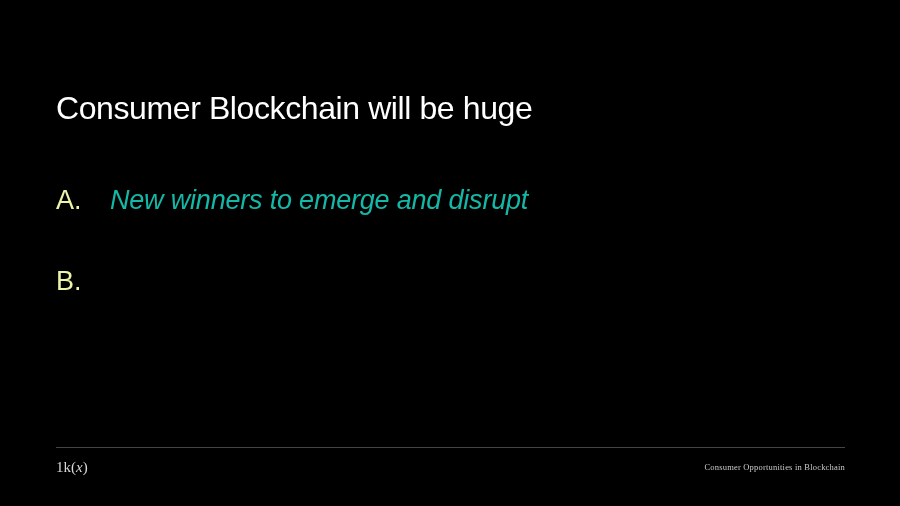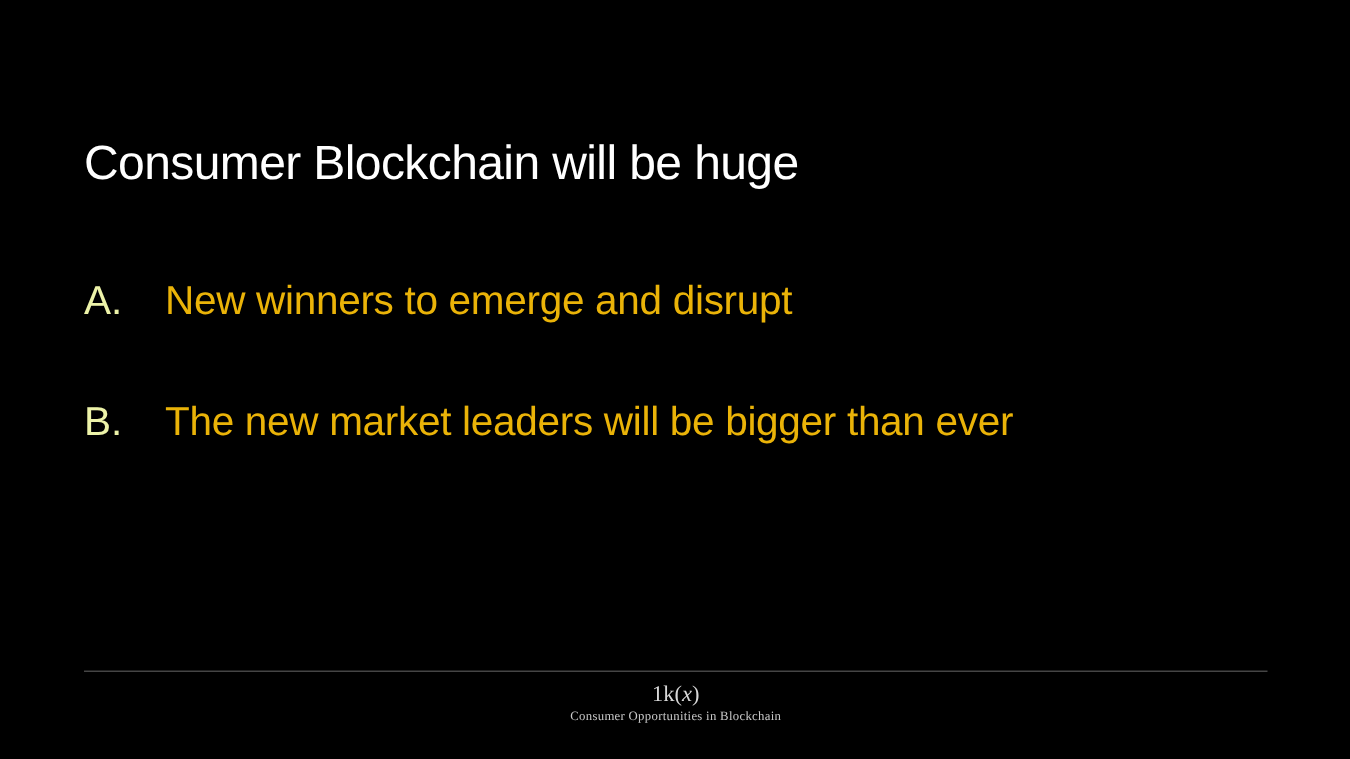--- a/index.html
+++ b/index.html
@@ -57,24 +57,25 @@
     font-size: 27px;
     font-weight: 400;
     color: #edf3a9;
     letter-spacing: 0px;
     line-height: 1.1;
   }
 
   .item-text {
     font-size: 27px;
     font-weight: 400;
-    color: #eab308;
+    color: #14b8a6;
     letter-spacing: -0.2px;
     line-height: 1.1;
     white-space: nowrap;
+    font-style: italic;
   }
 
   
   .footer-rule {
     position: absolute;
     left: 56px;
     top: 447px;
     width: 789px;
     height: 1px;
     background: #454545;
@@ -82,21 +83,20 @@
 
   .footer {
     position: absolute;
     left: 56px;
     top: 455px;
     width: 789px;
     height: 24px;
     display: flex;
     align-items: center;
     justify-content: space-between;
-    flex-direction: column;
   }
 
   .brand-logo {
     font-family: "Liberation Serif", serif;
     font-size: 15px;
     color: #d8d8d8;
     letter-spacing: 0px;
     white-space: nowrap;
   }
 
@@ -121,21 +121,20 @@
 
   <div class="list">
 
     <div class="list-item">
       <span class="item-marker">A.</span>
       <span class="item-text">New winners to emerge and disrupt</span>
     </div>
 
     <div class="list-item">
       <span class="item-marker">B.</span>
-      <span class="item-text">The new market leaders will be bigger than ever</span>
     </div>
 
   </div>
 
   <div class="footer-rule"></div>
 
   <div class="footer">
     <div class="brand-logo"><span>1k(</span><span class="brand-x">x</span><span>)</span></div>
     <div class="deck-title">Consumer Opportunities in Blockchain</div>
   </div>

